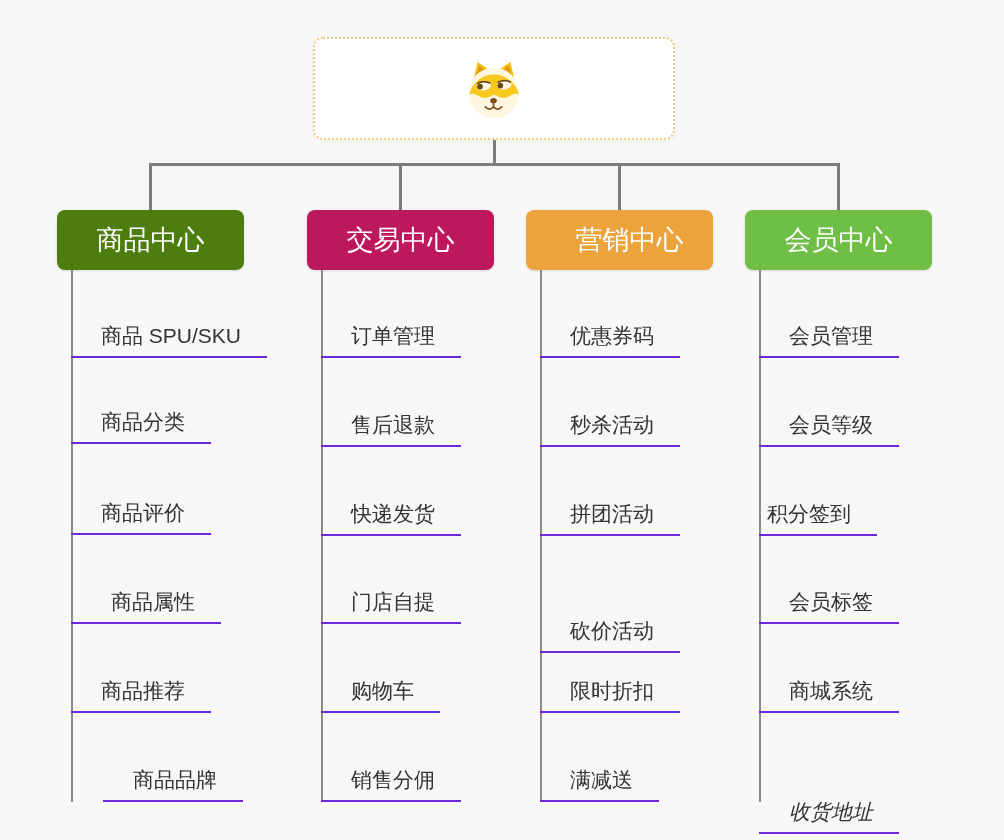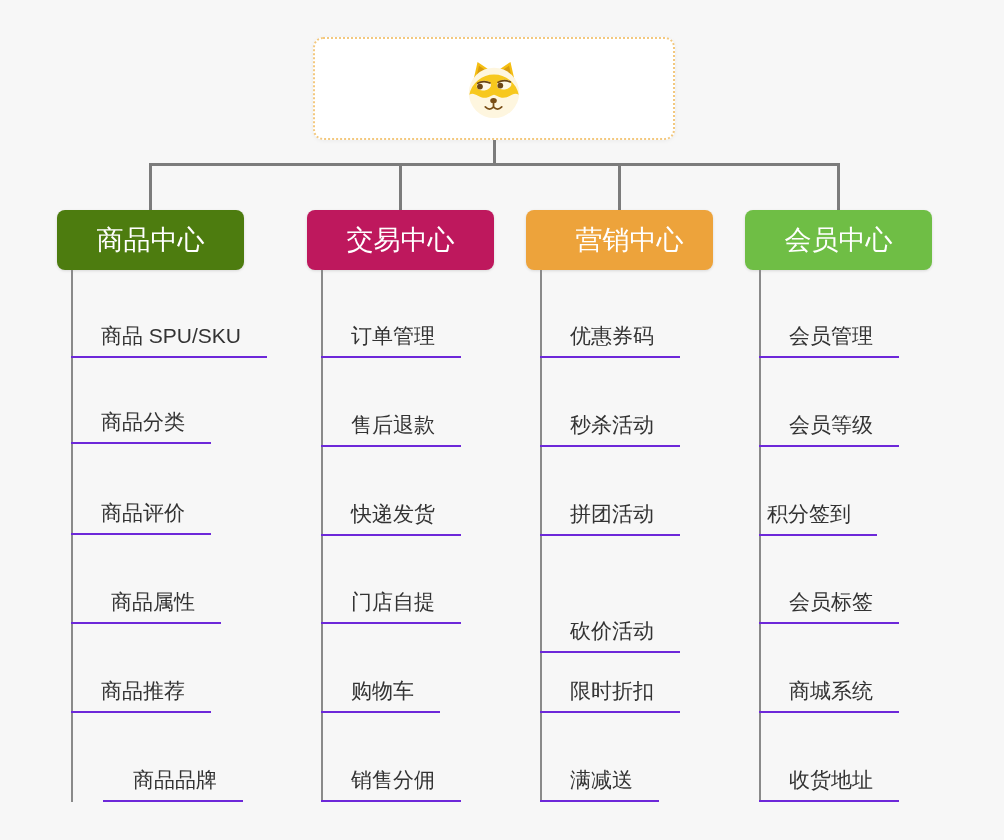--- a/index.html
+++ b/index.html
@@ -110,15 +110,15 @@
       <div class="leaf" style="left: 540px; top: 615px;">砍价活动</div>
       <div class="leaf" style="left: 540px; top: 675.2px;">限时折扣</div>
       <div class="leaf" style="left: 540px; top: 764px;">满减送</div>
       <div class="branch-header" style="left: 745px; top: 210px; width: 187px; height: 60px; background: rgb(111, 190, 69);">会员中心</div>
       <div class="trunk" style="left: 759px; top: 270px; height: 532px;"></div>
       <div class="leaf" style="left: 759px; top: 320px;">会员管理</div>
       <div class="leaf" style="left: 759px; top: 408.8px;">会员等级</div>
       <div class="leaf" style="left: 759px; top: 497.6px; padding-left: 8px;">积分签到</div>
       <div class="leaf" style="left: 759px; top: 586.4px;">会员标签</div>
       <div class="leaf" style="left: 759px; top: 675.2px;">商城系统</div>
-      <div class="leaf" style="left: 759px; top: 764px;">收货地址</div>
+      <div class="leaf" style="left: 759px; top: 796px; font-style: italic;">收货地址</div>
     </div>
 </div>
 
 </body></html>

